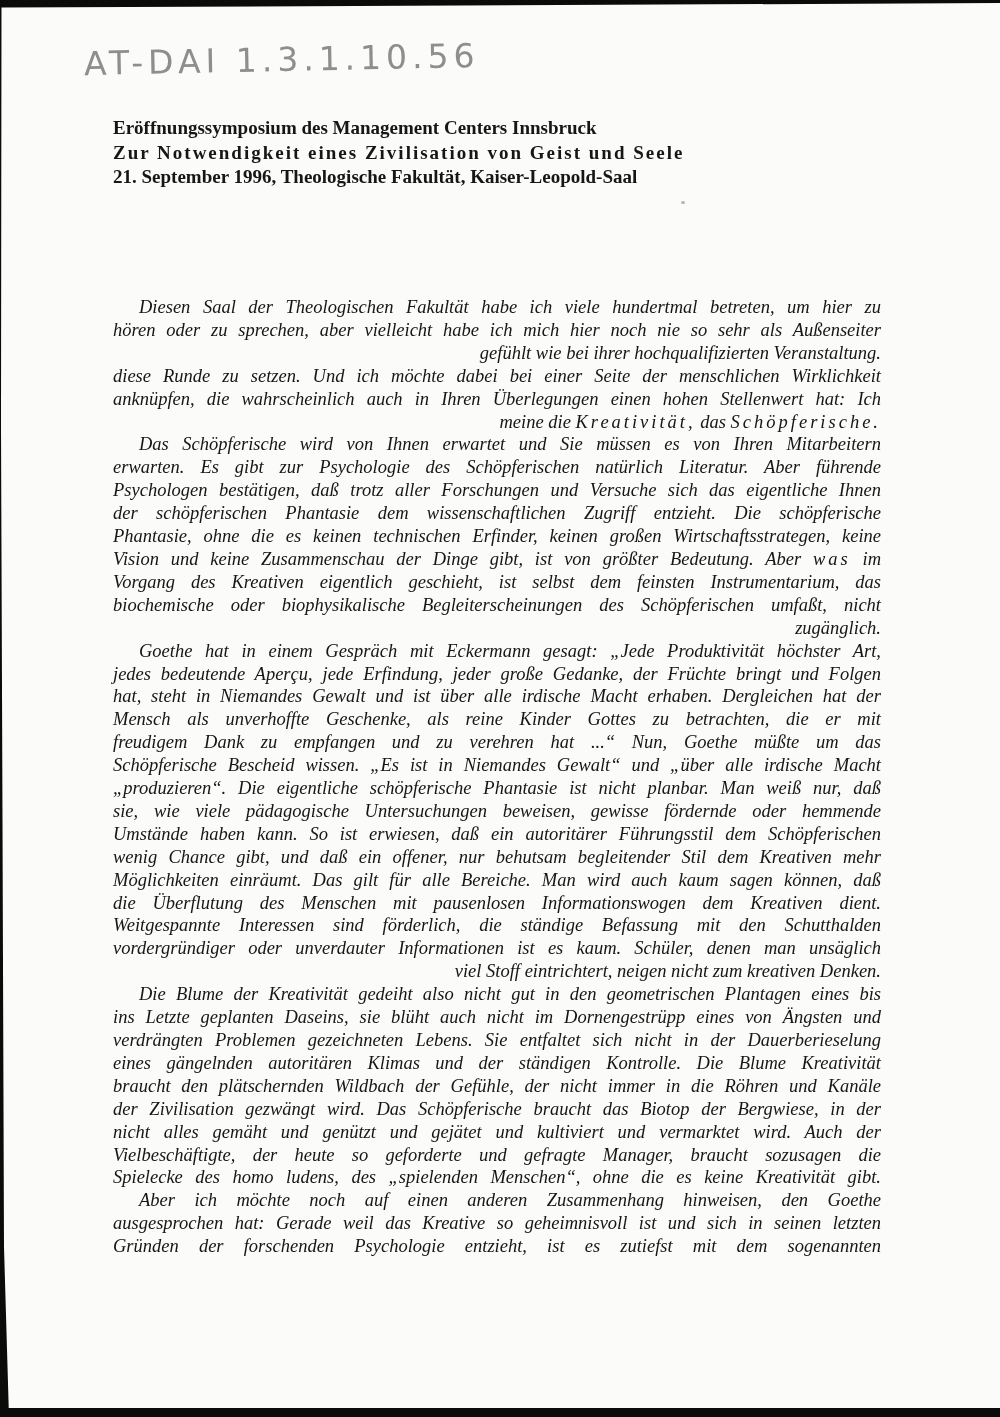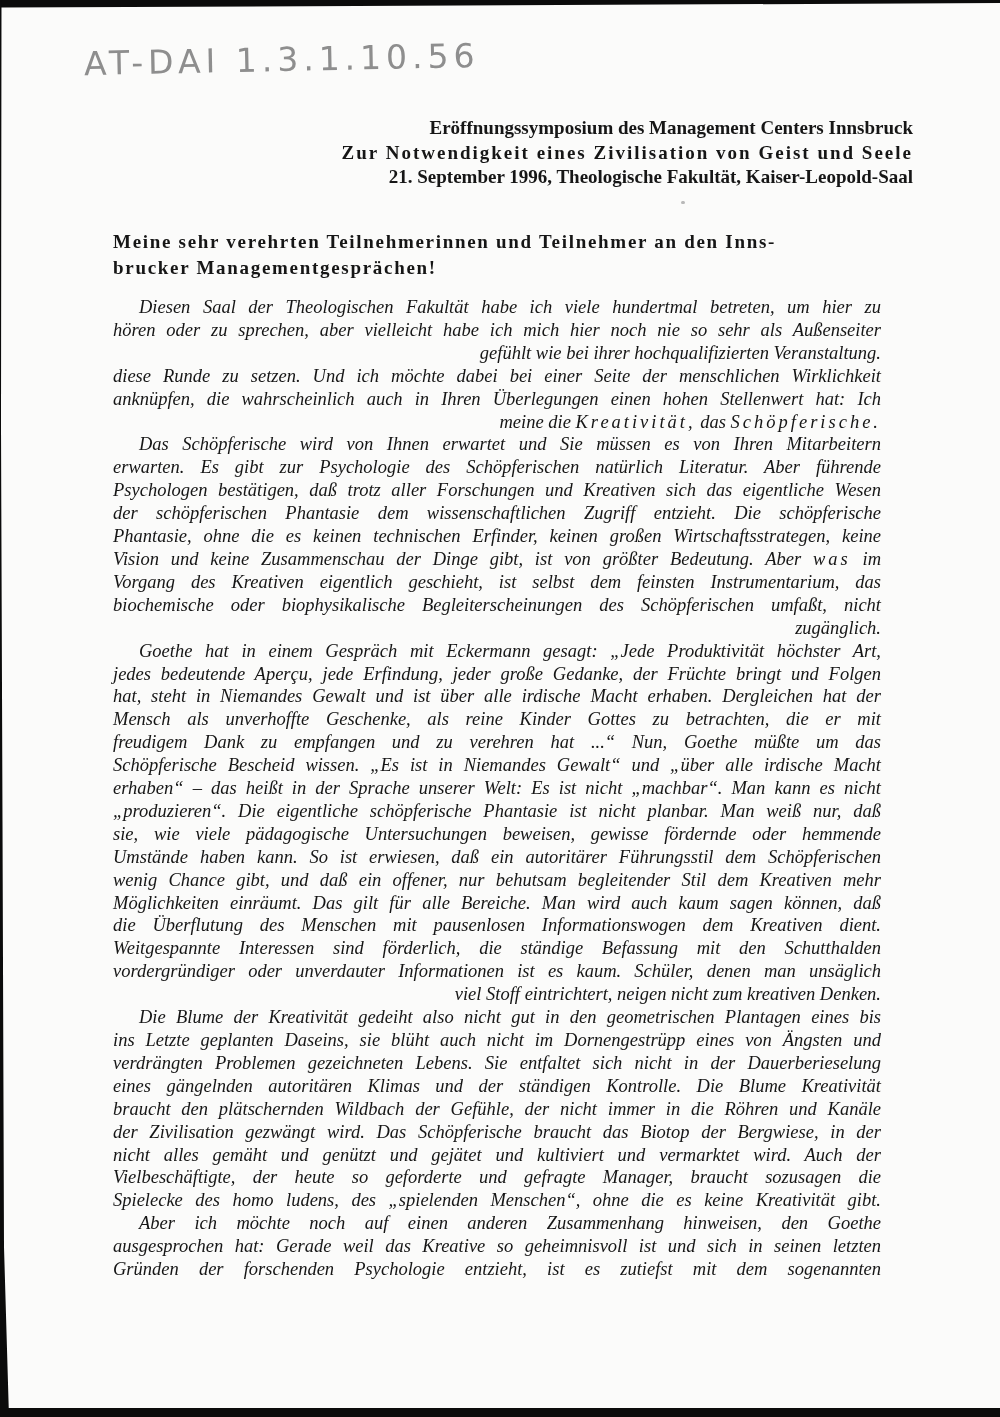--- a/index.html
+++ b/index.html
@@ -28,21 +28,21 @@
   
   .annotation {
     position:absolute; left:84px; top:40px;
     font-family:"DejaVu Sans",sans-serif;
     font-size:33px; color:#8e8e8e; letter-spacing:5px;
     transform:rotate(-1.2deg); white-space:nowrap;
   }
   
   .header {
     position:absolute; left:113px; top:116px; width:800px;
-    font-size:19px; line-height:24.5px; font-weight:bold;text-align:right;
+    font-size:19px; line-height:24.5px; font-weight:bold;
   }
   .header .spaced2 { letter-spacing:2px; }
   
   .salutation {
     position:absolute; left:113px; top:229px; width:800px;
     font-size:19px; line-height:25.5px; font-weight:bold; letter-spacing:1.7px;
   }
   
   .bodytext {
     position:absolute; left:113px; top:296px; width:768px;
@@ -63,55 +63,50 @@
   <div class="speck"></div>
 
   <div class="annotation">AT-DAI 1.3.1.10.56</div>
 
   <div class="header">
     <div>Eröffnungssymposium des Management Centers Innsbruck</div>
     <div class="spaced2">Zur Notwendigkeit eines Zivilisation von Geist und Seele</div>
     <div>21. September 1996, Theologische Fakultät, Kaiser-Leopold-Saal</div>
   </div>
 
-  <div class="salutation">
-    <div>Meine sehr verehrten Teilnehmerinnen und Teilnehmer an den Inns-</div>
-    <div>brucker Managementgesprächen!</div>
-  </div>
 
   <div class="bodytext" id="body-content">
       <div>
         <div class="line indent just"><span>Diesen Saal der Theologischen Fakultät habe ich viele hundertmal betreten, um hier zu</span></div>
         <div class="line just"><span>hören oder zu sprechen, aber vielleicht habe ich mich hier noch nie so sehr als Außenseiter</span></div>
         <div class="line"><span>gefühlt wie bei ihrer hochqualifizierten Veranstaltung.</span></div>
       </div>
       <div>
         <div class="line just"><span>diese Runde zu setzen. Und ich möchte dabei bei einer Seite der menschlichen Wirklichkeit</span></div>
         <div class="line just"><span>anknüpfen, die wahrscheinlich auch in Ihren Überlegungen einen hohen Stellenwert hat: Ich</span></div>
         <div class="line"><span>meine die </span><span class="sperr">Kreativität,</span><span> das </span><span class="sperr">Schöpferische.</span></div>
       </div>
       <div>
         <div class="line indent just"><span>Das Schöpferische wird von Ihnen erwartet und Sie müssen es von Ihren Mitarbeitern</span></div>
         <div class="line just"><span>erwarten. Es gibt zur Psychologie des Schöpferischen natürlich Literatur. Aber führende</span></div>
-        <div class="line just"><span>Psychologen bestätigen, daß trotz aller Forschungen und Kreativen sich das eigentliche Wesen</span></div>
+        <div class="line just"><span>Psychologen bestätigen, daß trotz aller Forschungen und Versuche sich das eigentliche Ihnen</span></div>
         <div class="line just"><span>der schöpferischen Phantasie dem wissenschaftlichen Zugriff entzieht. Die schöpferische</span></div>
         <div class="line just"><span>Phantasie, ohne die es keinen technischen Erfinder, keinen großen Wirtschaftsstrategen, keine</span></div>
         <div class="line just"><span>Vision und keine Zusammenschau der Dinge gibt, ist von größter Bedeutung. Aber </span><span class="sperr">was</span><span> im</span></div>
         <div class="line just"><span>Vorgang des Kreativen eigentlich geschieht, ist selbst dem feinsten Instrumentarium, das</span></div>
         <div class="line just"><span>biochemische oder biophysikalische Begleiterscheinungen des Schöpferischen umfaßt, nicht</span></div>
         <div class="line"><span>zugänglich.</span></div>
       </div>
       <div>
         <div class="line indent just"><span>Goethe hat in einem Gespräch mit Eckermann gesagt: „Jede Produktivität höchster Art,</span></div>
         <div class="line just"><span>jedes bedeutende Aperçu, jede Erfindung, jeder große Gedanke, der Früchte bringt und Folgen</span></div>
         <div class="line just"><span>hat, steht in Niemandes Gewalt und ist über alle irdische Macht erhaben. Dergleichen hat der</span></div>
         <div class="line just"><span>Mensch als unverhoffte Geschenke, als reine Kinder Gottes zu betrachten, die er mit</span></div>
         <div class="line just"><span>freudigem Dank zu empfangen und zu verehren hat ...“ Nun, Goethe müßte um das</span></div>
         <div class="line just"><span>Schöpferische Bescheid wissen. „Es ist in Niemandes Gewalt“ und „über alle irdische Macht</span></div>
-        <div class="line just"><span>erhaben“ – das heißt in der Sprache unserer Welt: Es ist nicht „machbar“. Man kann es nicht</span></div>
         <div class="line just"><span>„produzieren“. Die eigentliche schöpferische Phantasie ist nicht planbar. Man weiß nur, daß</span></div>
         <div class="line just"><span>sie, wie viele pädagogische Untersuchungen beweisen, gewisse fördernde oder hemmende</span></div>
         <div class="line just"><span>Umstände haben kann. So ist erwiesen, daß ein autoritärer Führungsstil dem Schöpferischen</span></div>
         <div class="line just"><span>wenig Chance gibt, und daß ein offener, nur behutsam begleitender Stil dem Kreativen mehr</span></div>
         <div class="line just"><span>Möglichkeiten einräumt. Das gilt für alle Bereiche. Man wird auch kaum sagen können, daß</span></div>
         <div class="line just"><span>die Überflutung des Menschen mit pausenlosen Informationswogen dem Kreativen dient.</span></div>
         <div class="line just"><span>Weitgespannte Interessen sind förderlich, die ständige Befassung mit den Schutthalden</span></div>
         <div class="line just"><span>vordergründiger oder unverdauter Informationen ist es kaum. Schüler, denen man unsäglich</span></div>
         <div class="line"><span>viel Stoff eintrichtert, neigen nicht zum kreativen Denken.</span></div>
       </div>

